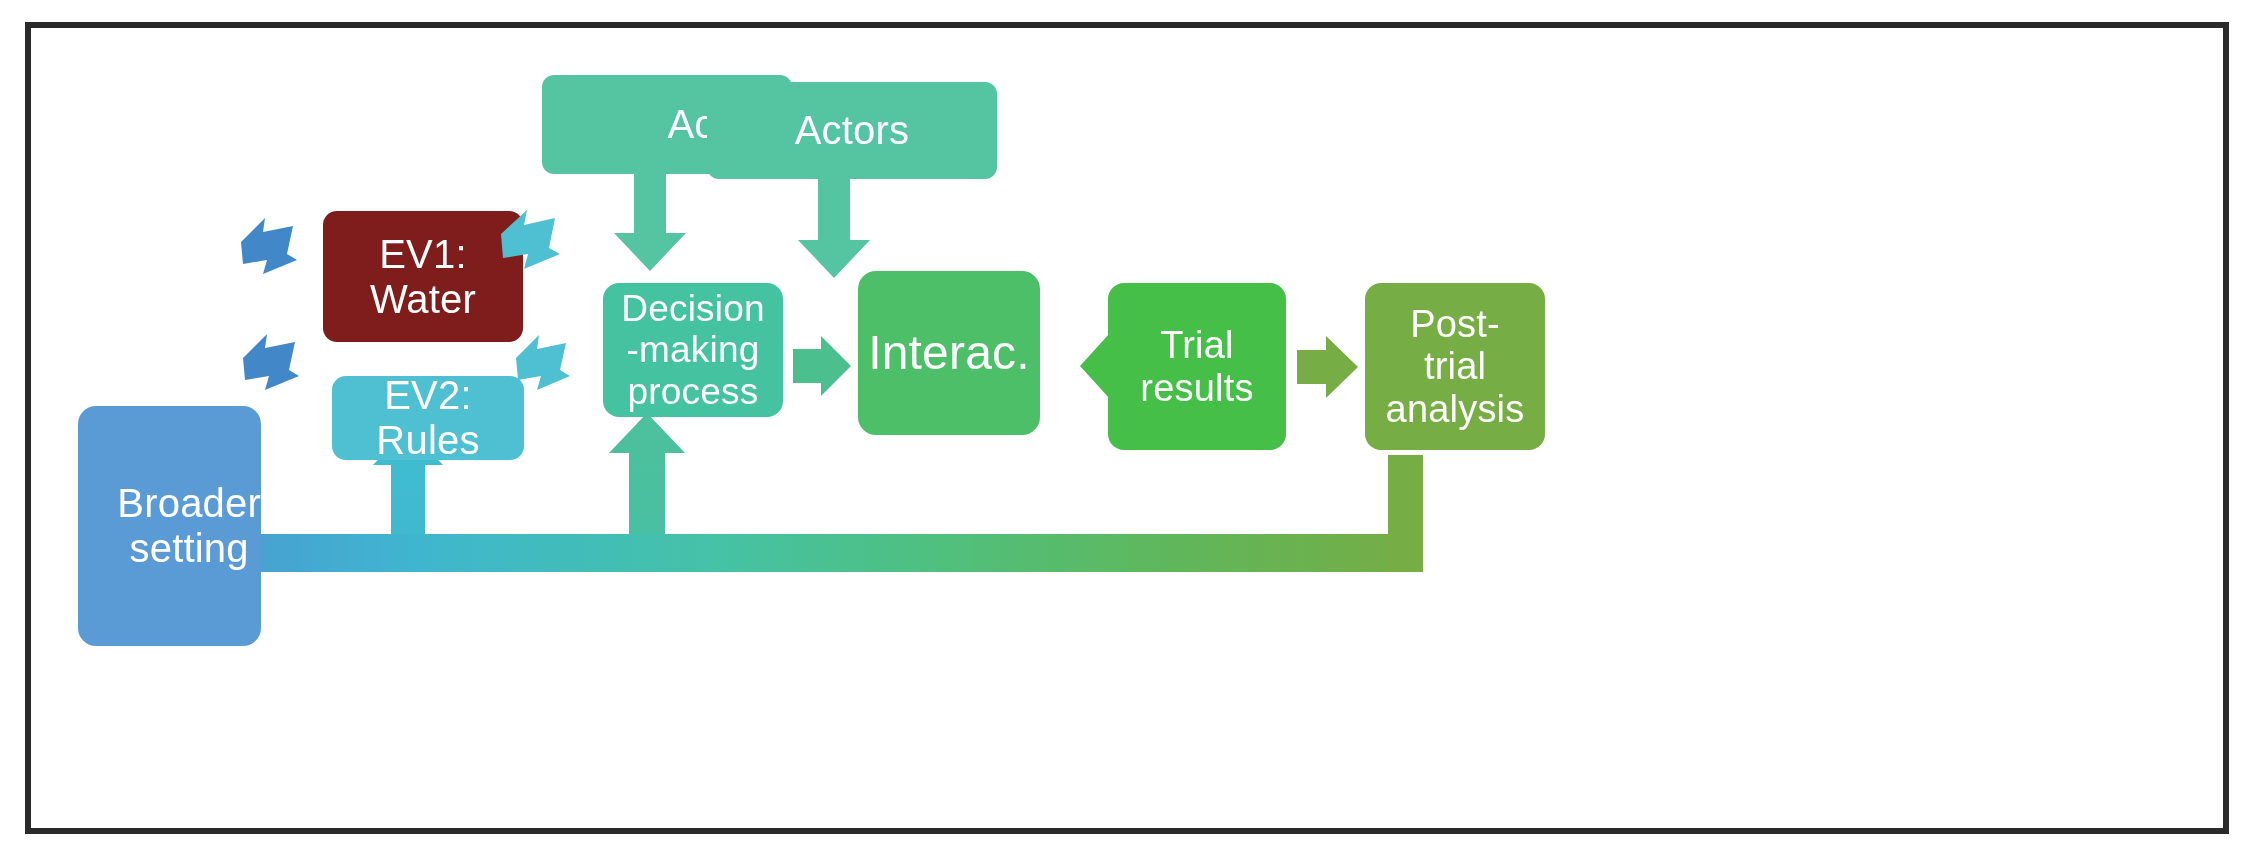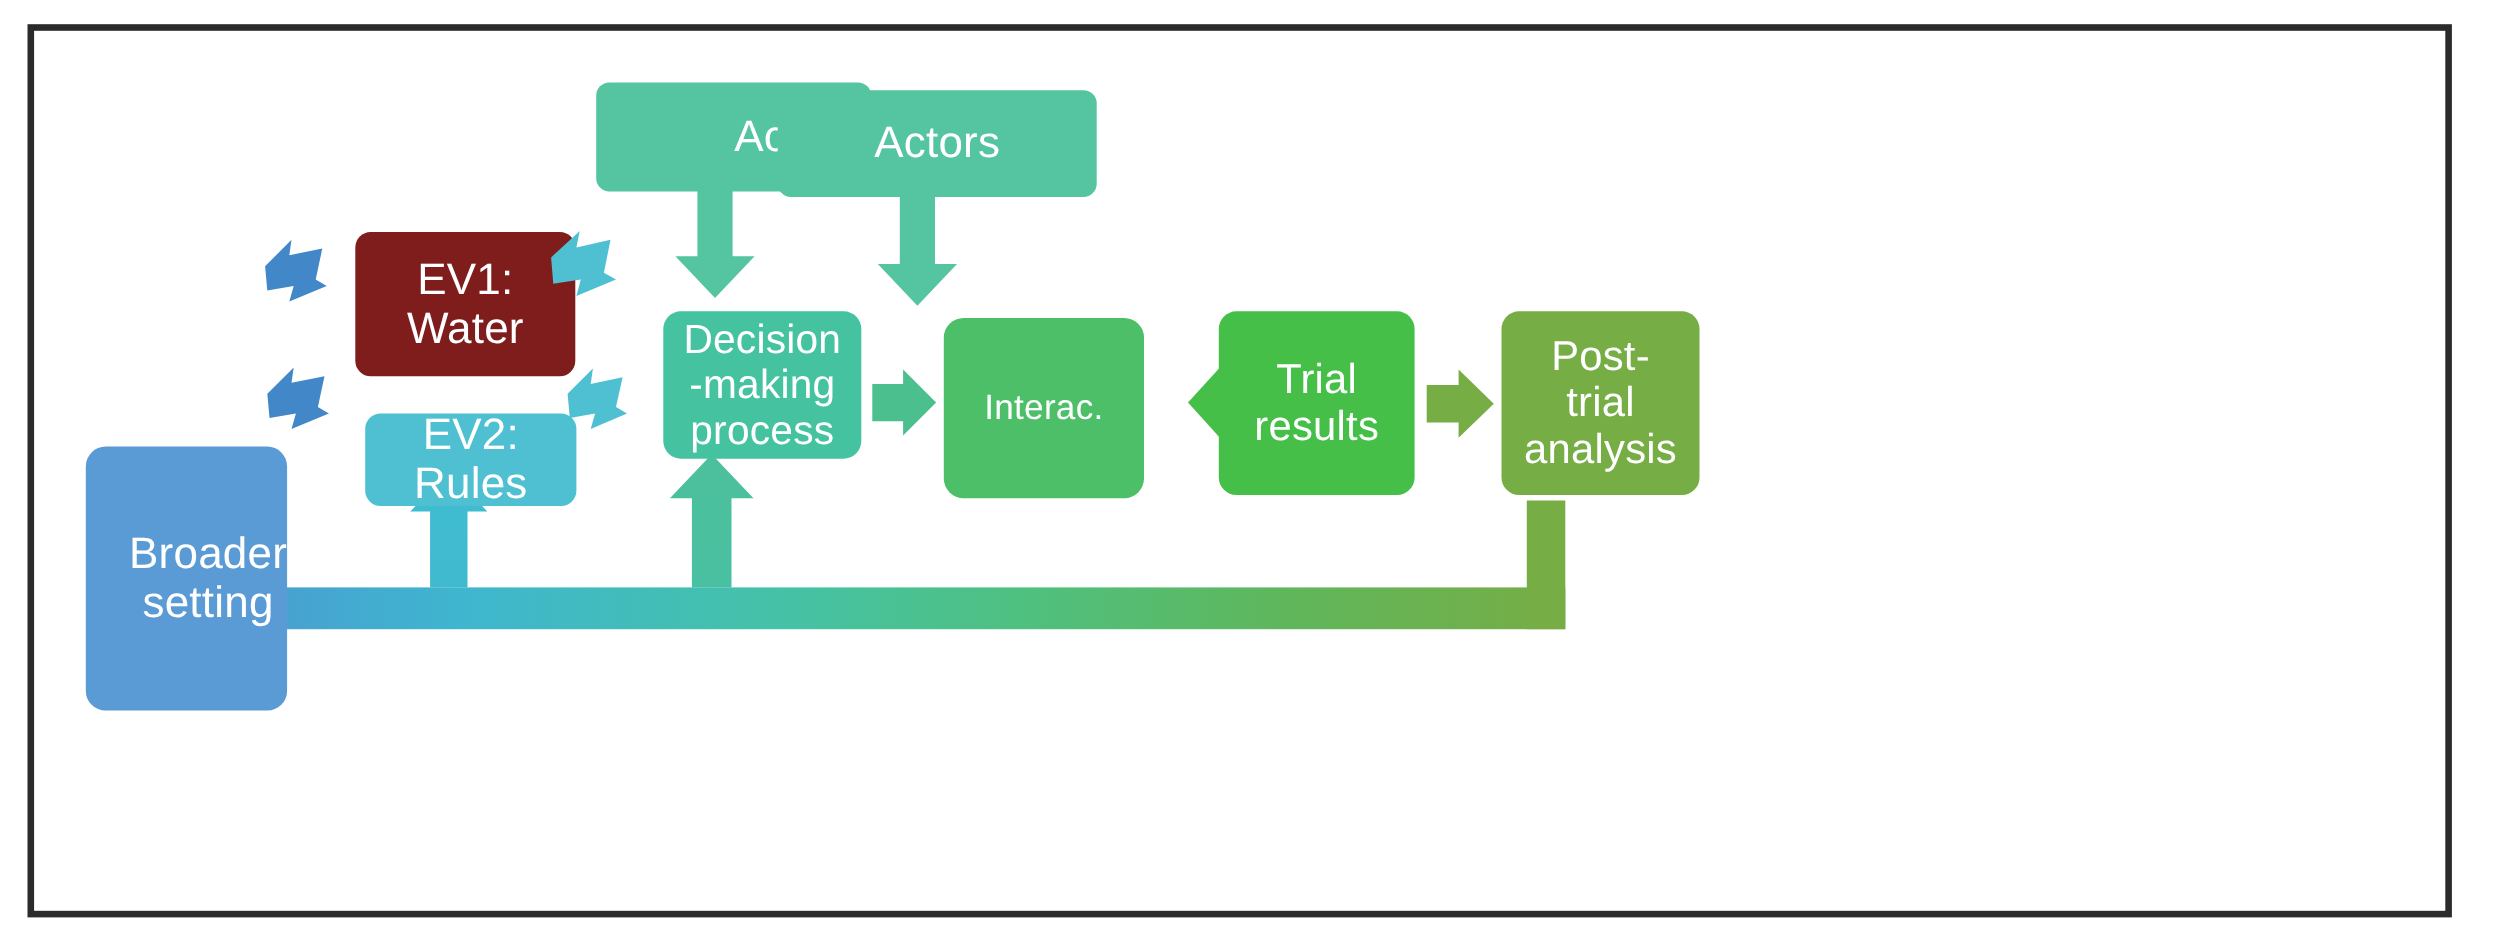--- a/index.html
+++ b/index.html
@@ -59,22 +59,22 @@
   .n-actors-front{
     left:676px; top:54px; width:290px; height:97px;
     background:#55c4a0; font-size:40px; border-radius:12px;
     z-index:2;
   }
   .n-decision{
     left:572px; top:255px; width:180px; height:134px;
     background:#45c2a0; font-size:37px; border-radius:16px;
   }
   .n-interac{
-    left:827px; top:261px; width:182px; height:164px;
-    background:#4cbf68; font-size:32px; border-radius:18px;
+    left:827px; top:243px; width:182px; height:164px;
+    background:#4cbf68; font-size:48px; border-radius:18px;
   }
   .n-trial{
     left:1077px; top:255px; width:178px; height:167px;
     background:#46bf48; font-size:38px; border-radius:16px;
   }
   .n-post{
     left:1334px; top:255px; width:180px; height:167px;
     background:#76ad45; font-size:38px; border-radius:16px;text-align:center;
   }
 

